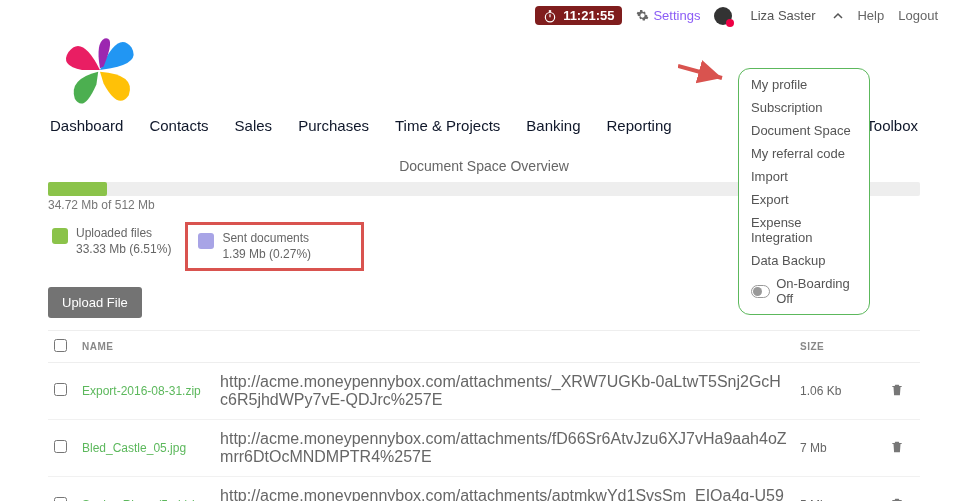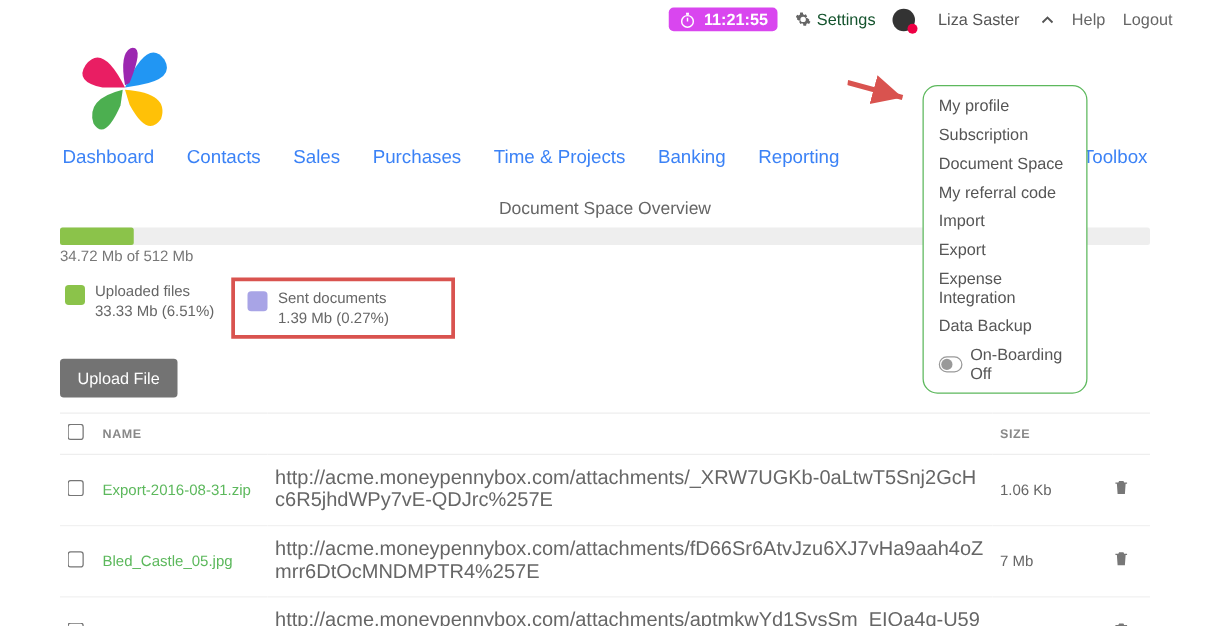--- a/index.html
+++ b/index.html
@@ -1,37 +1,37 @@
 <!DOCTYPE html>
 <html><head>
   <meta charset="utf-8">
   <style>
     * { box-sizing: border-box; margin: 0; padding: 0; }
     body { font-family: "Segoe UI", Arial, sans-serif; font-size: 13px; color: #555; background: #fff; }
     a { text-decoration: none; }
 
     .top-bar { display: flex; align-items: center; justify-content: flex-end; padding: 6px 30px 0 0; gap: 14px; position: relative; }
-    .timer { display: inline-flex; align-items: center; background: #d946ef; color:#fff; border-radius:4px; padding:2px 8px; gap:6px; font-weight:bold; }
-    .gear-link { color:#14532d; display:inline-flex; align-items:center; gap:4px; cursor:pointer;}
+    .timer { display: inline-flex; align-items: center; background: #7f1d1d; color:#fff; border-radius:4px; padding:2px 8px; gap:6px; font-weight:bold; }
+    .gear-link { color:#8b5cf6; display:inline-flex; align-items:center; gap:4px; cursor:pointer;}
     .user-chip { display:inline-flex; align-items:center; gap:18px; cursor:pointer; position:relative;}
     .avatar { width:18px; height:18px; border-radius:50%; background:#333; position:relative;}
     .avatar::after{content:''; position:absolute; right:-2px; bottom:-2px; width:8px; height:8px; background:#e04; border-radius:50%;}
     .top-link { color:#666; cursor:pointer;}
 
     .user-dropdown { position:absolute; top:24px; right:98px; width:132px; background:#fff; border:1px solid #5cb85c; border-radius:12px; padding:4px 0; z-index:10;margin-top:44px;}
     .user-dropdown div { padding:4px 12px; color:#555; cursor:pointer; font-size:13px;}
     .onboard { display:flex; align-items:center; gap:6px; }
     .toggle { width:22px; height:13px; border:1px solid #999; border-radius:8px; position:relative; background:#fff;}
     .toggle::after{content:''; position:absolute; left:1px; top:1px; width:9px; height:9px; border-radius:50%; background:#999;}
 
     .arrow-annotation { position:absolute; top:60px; right:240px; width:50px; height:30px; z-index:5;}
 
     .header-row { display:flex; align-items:flex-end; padding:0 50px; gap:0;}
     .logo { width:100px; height:90px; }
-    .nav { display:flex; gap:26px; padding:0 50px 6px; margin-top:-4px; color:#3b82f6; font-size:15px;}
+    .nav { display:flex; gap:26px; padding:0 50px 6px; margin-top:-4px; color:#0f172a; font-size:15px;}
     .nav span { cursor:pointer; padding:6px 0;}
 
     .page-content { padding: 12px 48px; }
     .overview-title { text-align:center; font-size:14px; color:#666; margin-bottom:8px;}
     .usage-bar { height:14px; width:100%; background:#eee; border-radius:2px; position:relative; margin-bottom:2px;}
     .usage-fill { height:100%; background:#8bc34a; width:6.8%; border-radius:2px;}
     .usage-text { font-size:12px; color:#777; margin-bottom:10px;}
 
     .legend { display:flex; align-items:flex-start; gap:10px; margin-bottom:16px;}
     .legend-item { display:flex; align-items:flex-start; gap:8px; padding:4px;}

